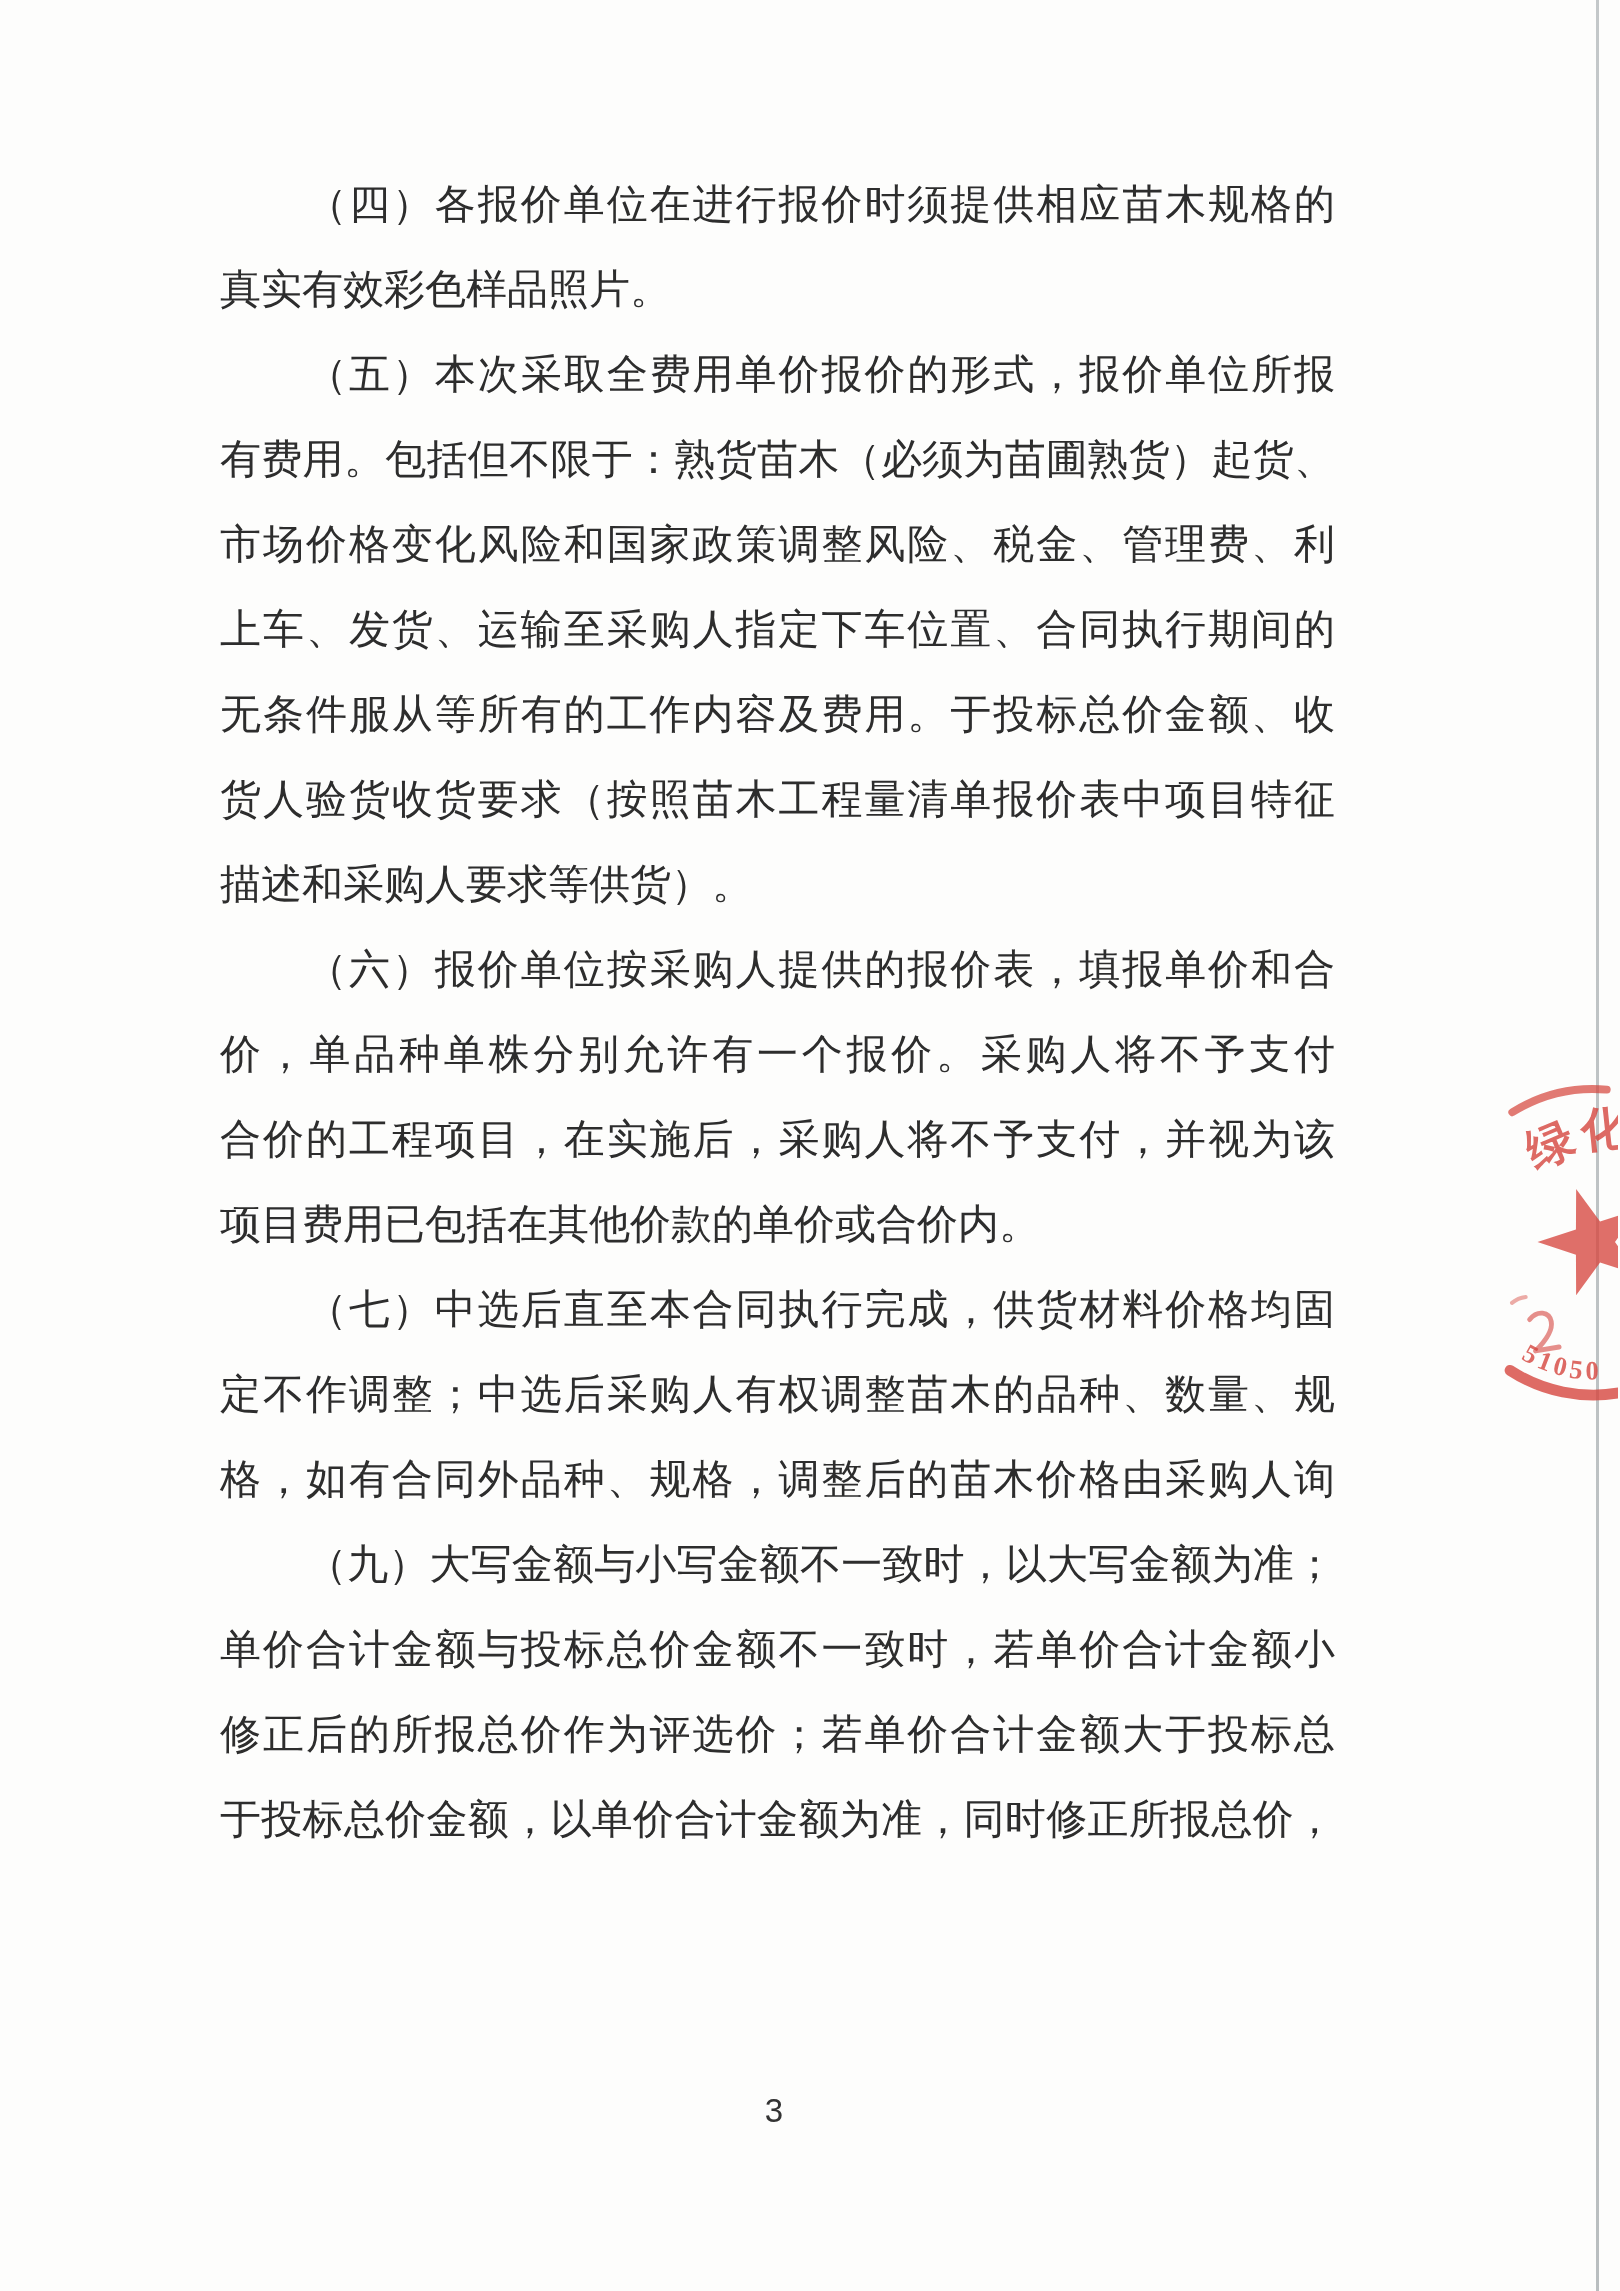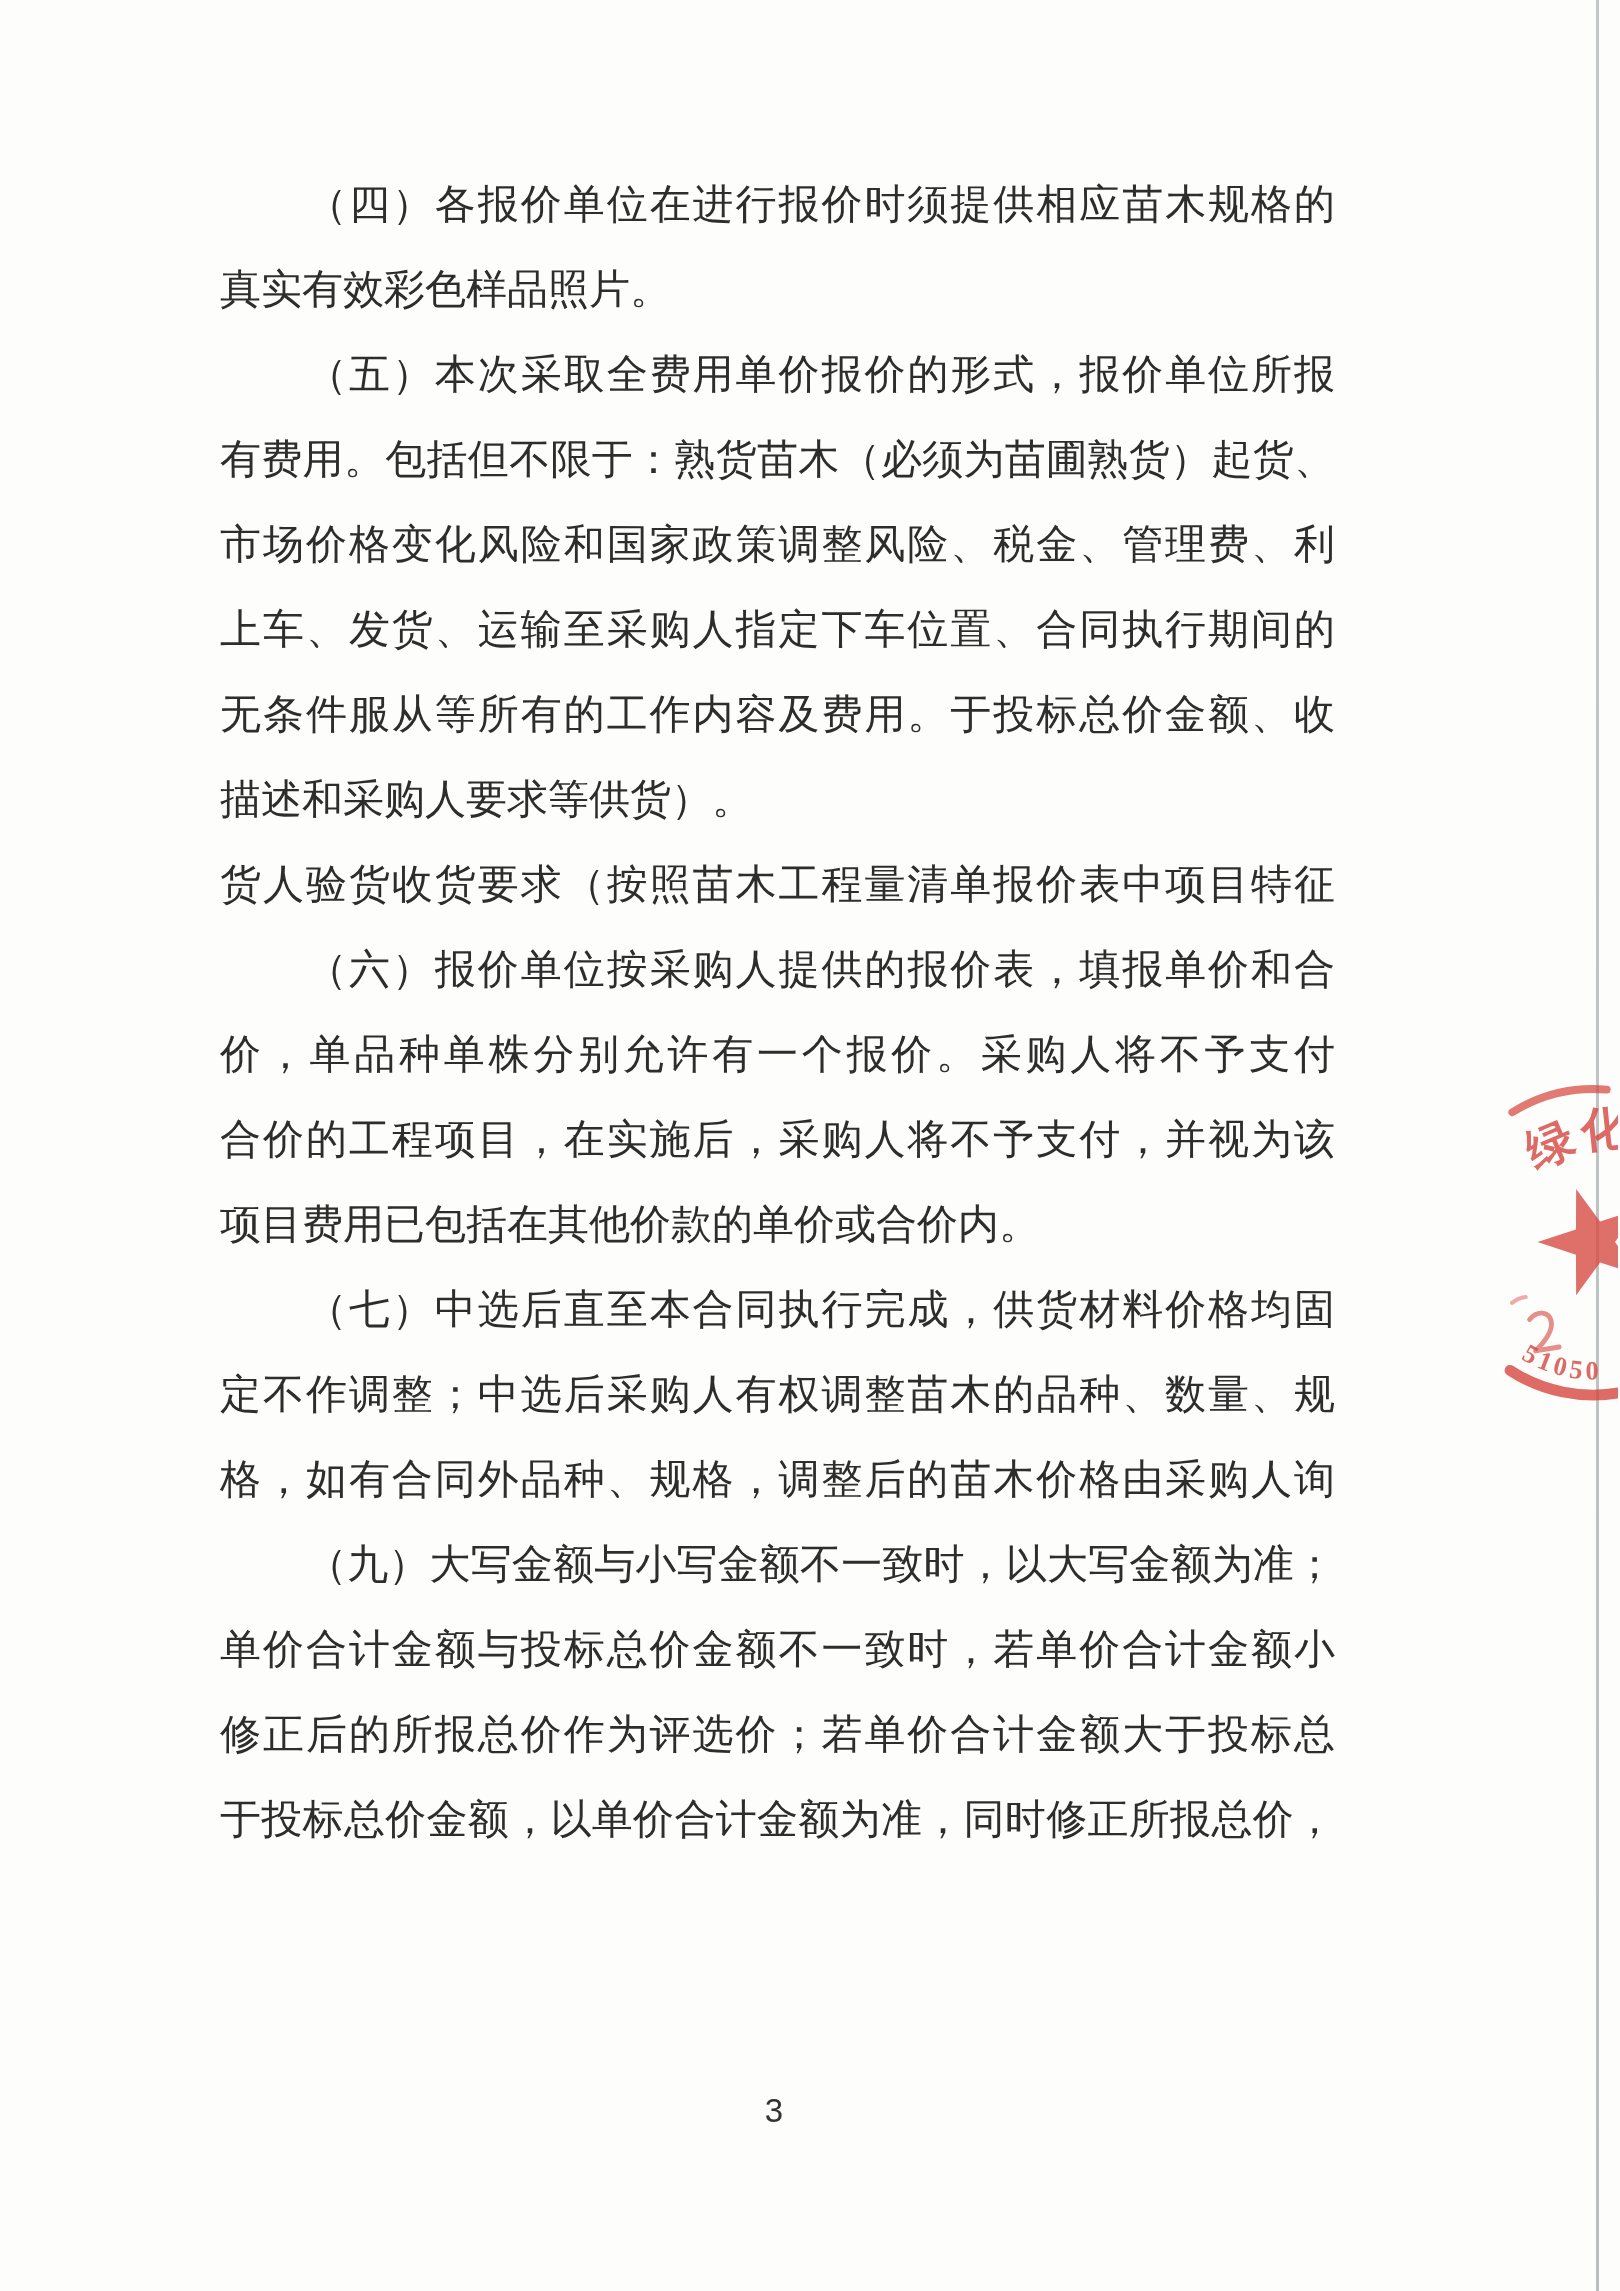--- a/index.html
+++ b/index.html
@@ -56,22 +56,22 @@
   <div class="scan-line"></div>
 
   <div class="doc-text">
     <div class="line indent">（四）各报价单位在进行报价时须提供相应苗木规格的</div>
     <div class="line short">真实有效彩色样品照片。</div>
     <div class="line indent">（五）本次采取全费用单价报价的形式，报价单位所报</div>
     <div class="line">有费用。包括但不限于：熟货苗木（必须为苗圃熟货）起货、</div>
     <div class="line">市场价格变化风险和国家政策调整风险、税金、管理费、利</div>
     <div class="line">上车、发货、运输至采购人指定下车位置、合同执行期间的</div>
     <div class="line">无条件服从等所有的工作内容及费用。于投标总价金额、收</div>
+    <div class="line">货人验货收货要求（按照苗木工程量清单报价表中项目特征</div>
     <div class="line short">描述和采购人要求等供货）。</div>
-    <div class="line">货人验货收货要求（按照苗木工程量清单报价表中项目特征</div>
     <div class="line indent">（六）报价单位按采购人提供的报价表，填报单价和合</div>
     <div class="line">价，单品种单株分别允许有一个报价。采购人将不予支付</div>
     <div class="line">合价的工程项目，在实施后，采购人将不予支付，并视为该</div>
     <div class="line short">项目费用已包括在其他价款的单价或合价内。</div>
     <div class="line indent">（七）中选后直至本合同执行完成，供货材料价格均固</div>
     <div class="line">定不作调整；中选后采购人有权调整苗木的品种、数量、规</div>
     <div class="line">格，如有合同外品种、规格，调整后的苗木价格由采购人询</div>
     <div class="line indent">（九）大写金额与小写金额不一致时，以大写金额为准；</div>
     <div class="line">单价合计金额与投标总价金额不一致时，若单价合计金额小</div>
     <div class="line">修正后的所报总价作为评选价；若单价合计金额大于投标总</div>

